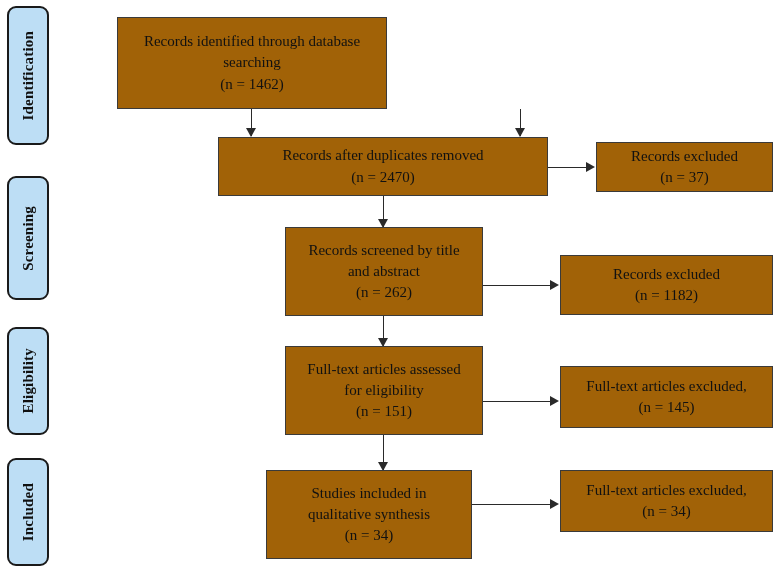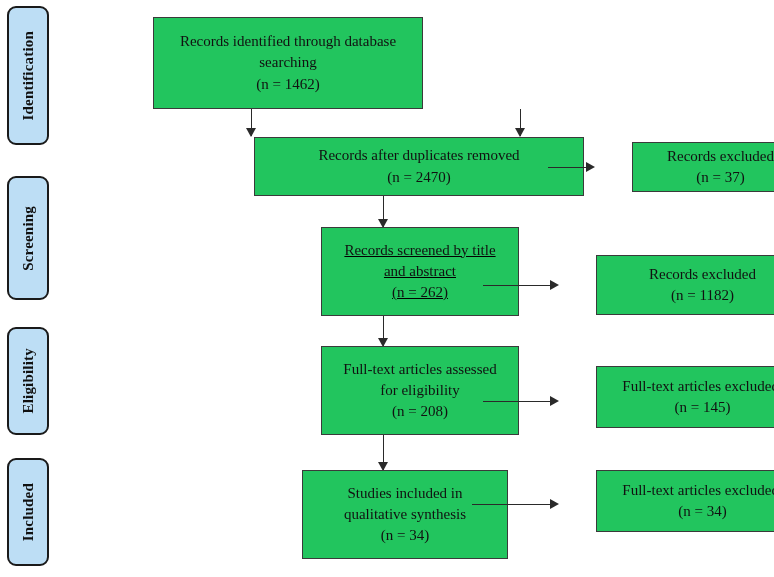--- a/index.html
+++ b/index.html
@@ -34,29 +34,28 @@
     font-size: 15px;
     color: #111111;
     letter-spacing: 0.2px;
     white-space: nowrap;
     line-height: 1;
   }
 
   
   .flow-box {
     position: absolute;
-    background: #22c55e;
+    background: #a16207;
     border: 1.4px solid #3a3a3a;
     box-sizing: border-box;
     display: flex;
     align-items: center;
     justify-content: center;
     text-align: center;
     padding: 4px 8px;
-    margin-left: 36px;
   }
   .flow-box .box-text {
     font-size: 15px;
     line-height: 1.42;
     color: #111111;
     white-space: pre-line;
   }
   .v-line {
     position: absolute;
     width: 0;
@@ -127,41 +126,41 @@
     <span class="box-text">Records excluded
 (n = 37)</span>
   </div>
 
   <div class="h-line" style="left:548px; top:167px; width:39px;"></div>
   <div class="arrow-right" style="left:586px; top:162px;"></div>
 
   <div class="v-line" style="left:383px; top:196px; height:31px;"></div>
   <div class="arrow-down" style="left:378px; top:219px;"></div>
 
-  <div class="flow-box" style="left:285px; top:227px; width:198px; height:89px;text-decoration:underline;">
+  <div class="flow-box" style="left:285px; top:227px; width:198px; height:89px;">
     <span class="box-text">Records screened by title
 and abstract
 (n = 262)</span>
   </div>
 
   <div class="flow-box" style="left:560px; top:255px; width:213px; height:60px;">
     <span class="box-text">Records excluded
 (n = 1182)</span>
   </div>
 
   <div class="h-line" style="left:483px; top:285px; width:68px;"></div>
   <div class="arrow-right" style="left:550px; top:280px;"></div>
 
   <div class="v-line" style="left:383px; top:316px; height:30px;"></div>
   <div class="arrow-down" style="left:378px; top:338px;"></div>
 
   <div class="flow-box" style="left:285px; top:346px; width:198px; height:89px;">
     <span class="box-text">Full-text articles assessed
 for eligibility
-(n = 208)</span>
+(n = 151)</span>
   </div>
 
   <div class="flow-box" style="left:560px; top:366px; width:213px; height:62px;">
     <span class="box-text">Full-text articles excluded,
 (n = 145)</span>
   </div>
 
   <div class="h-line" style="left:483px; top:401px; width:68px;"></div>
   <div class="arrow-right" style="left:550px; top:396px;"></div>
 

